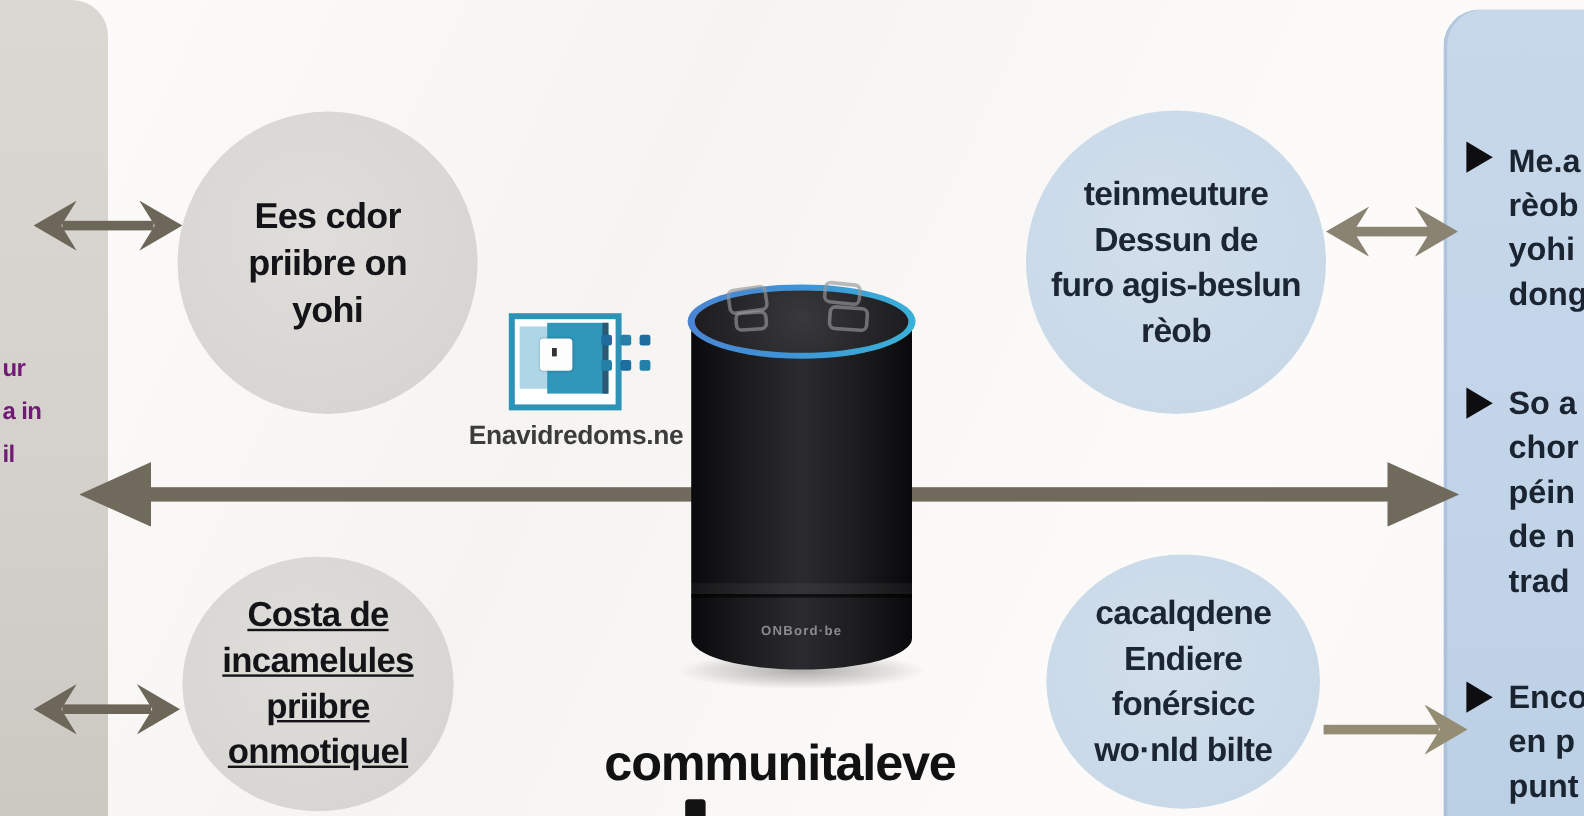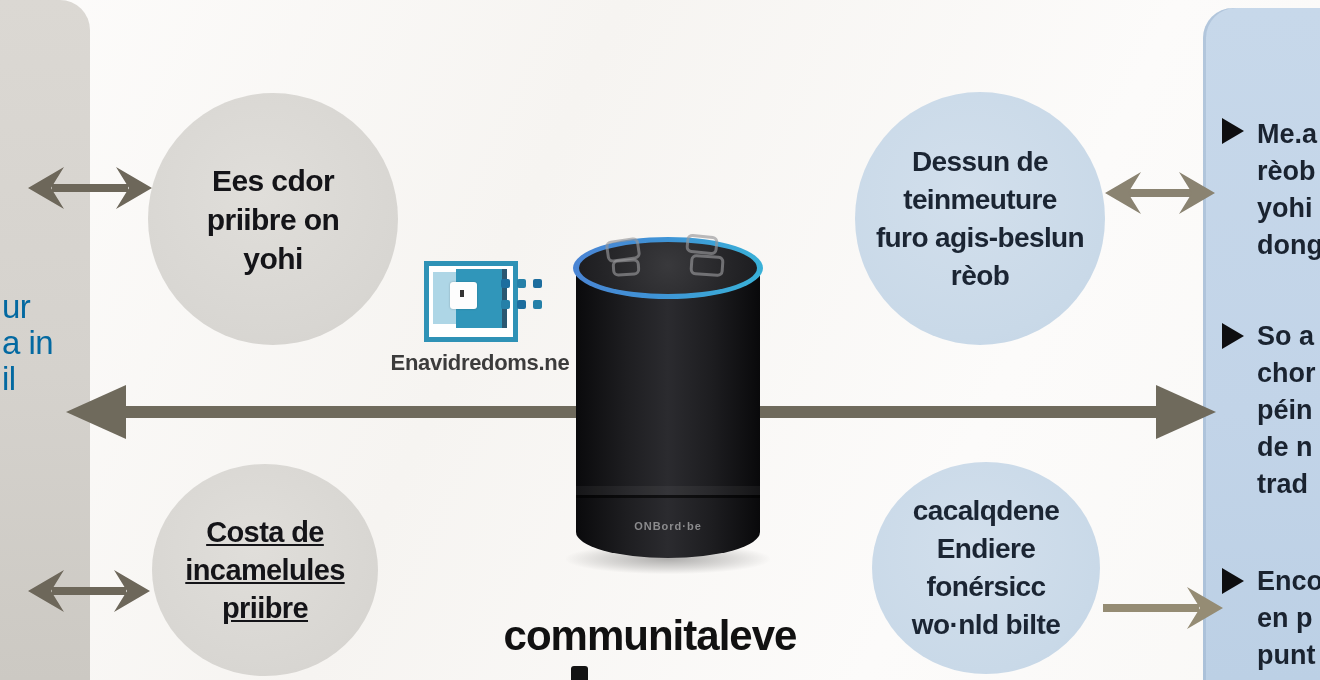--- a/index.html
+++ b/index.html
@@ -9,21 +9,21 @@
     font-family:"Liberation Sans",sans-serif;
   }
   .abs{position:absolute;}
 
   
   .left-strip{
     left:0;top:0;width:90px;height:680px;
     background:linear-gradient(180deg,#dbd8d3 0%,#d5d2cd 55%,#ccc9c3 100%);
     border-top-right-radius:30px;
   }
-  .strip-ln{left:2px;width:110px;font-size:33px;font-weight:400;color:#0369a1;
+  .strip-ln{left:2px;width:110px;font-size:20px;font-weight:700;color:#701a75;
     line-height:36px;letter-spacing:-0.5px;}
 
   
   .bubble{
     border-radius:50%;display:flex;flex-direction:column;align-items:center;
     justify-content:center;text-align:center;z-index:2;
   }
   .bubble.gray{background:radial-gradient(circle at 45% 40%,#e0deda 0%,#d8d6d2 70%,#d3d0cc 100%);}
   .bubble.blue{background:radial-gradient(circle at 45% 40%,#d2dfec 0%,#c9d9e8 70%,#c3d4e5 100%);}
   .bubble .ln{font-weight:600;letter-spacing:-0.6px;}
@@ -121,29 +121,30 @@
 <div class="abs strip-ln" style="top:289px">ur</div>
 <div class="abs strip-ln" style="top:325px">a in</div>
 <div class="abs strip-ln" style="top:361px">il</div>
 
 <div class="abs bubble gray b-tl">
   <div class="ln">Ees cdor</div>
   <div class="ln">priibre on</div>
   <div class="ln">yohi</div>
 </div>
 <div class="abs bubble blue b-tr">
+  <div class="ln">teinmeuture</div>
   <div class="ln">Dessun de</div>
-  <div class="ln">teinmeuture</div>
   <div class="ln">furo agis-beslun</div>
   <div class="ln">rèob</div>
 </div>
 <div class="abs bubble gray b-bl">
   <div class="ln">Costa de</div>
   <div class="ln">incamelules</div>
   <div class="ln">priibre</div>
+  <div class="ln">onmotiquel</div>
 </div>
 <div class="abs bubble blue b-br">
   <div class="ln">cacalqdene</div>
   <div class="ln">Endiere</div>
   <div class="ln">fonérsicc</div>
   <div class="ln">wo·nld bilte</div>
 </div>
 
 <div class="abs barrow arr-tl">
   <div class="shaft"></div>

